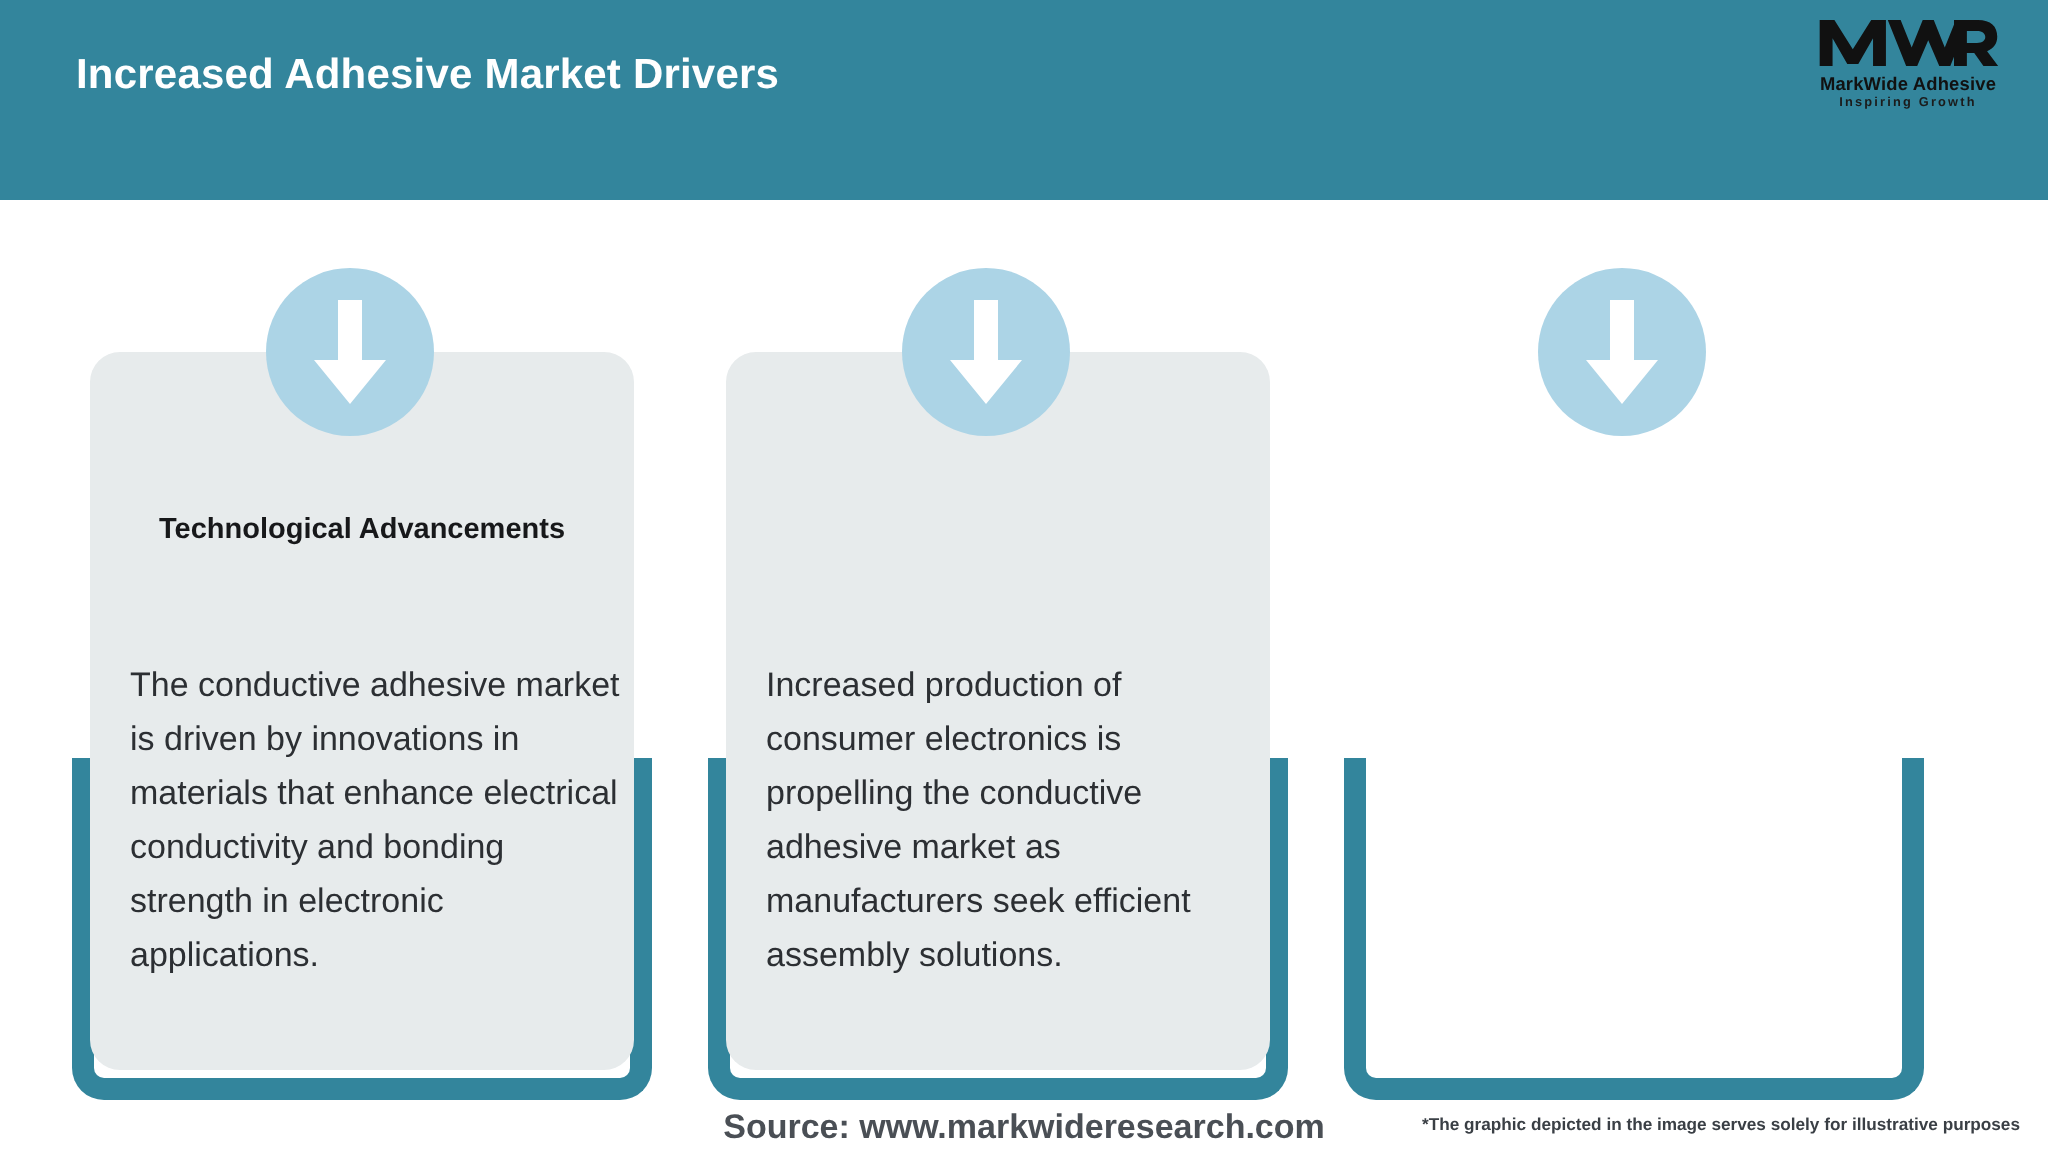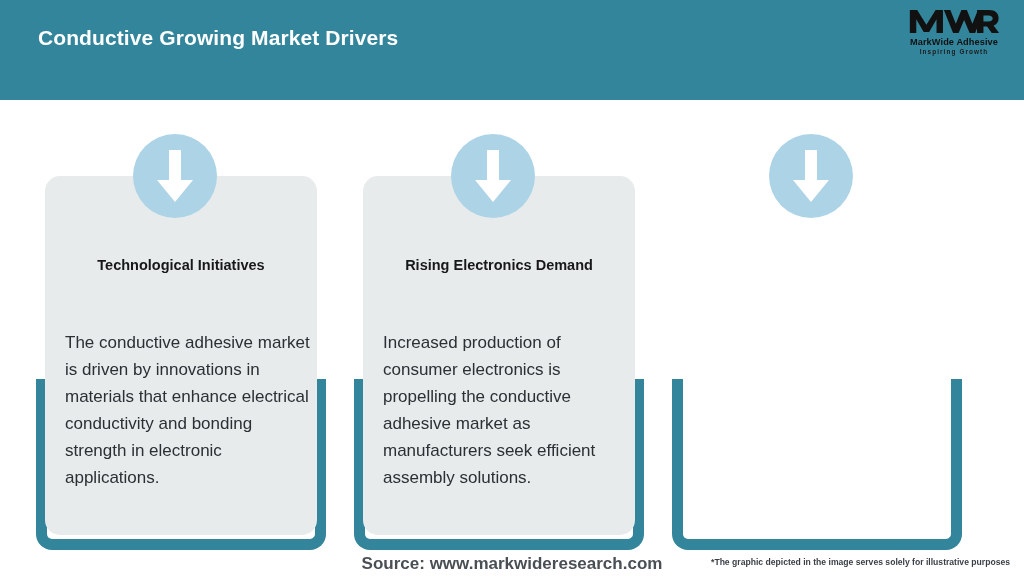--- a/index.html
+++ b/index.html
@@ -174,52 +174,51 @@
     font-size: 8.6px;
     font-weight: bold;
     color: #3a3f45;
     white-space: nowrap;
   }
 </style>
 </head>
 <body>
 
 <div class="header">
-  <div class="header-title">Conductive Growing Market Drivers</div>
+  <div class="header-title">Increased Adhesive Market Drivers</div>
 
   <div class="logo">
     <svg class="logo-mark" viewBox="0 0 200 60">
       <path d="M4 56 L4 6 L20 6 L40 38 L60 6 L76 6 L76 56 L62 56 L62 26 L46 54 L34 54 L18 26 L18 56 Z" fill="#111111"></path>
       <path d="M78 6 L92 6 L104 36 L116 6 L128 6 L140 36 L152 6 L166 6 L146 56 L134 56 L122 28 L110 56 L98 56 Z" fill="#111111"></path>
       <path d="M150 56 L150 6 L176 6 C190 6 197 13 197 24 C197 32 193 37 186 40 L198 56 L182 56 L172 42 L164 42 L164 56 Z M164 18 L164 31 L175 31 C181 31 184 28 184 24.5 C184 21 181 18 175 18 Z" fill="#111111"></path>
     </svg>
     <span class="logo-name">MarkWide Adhesive</span>
     <span class="logo-tag">Inspiring Growth</span>
   </div>
 </div>
 
 <div class="stage">
 
   <div class="col col-0">
     <div class="bracket"></div>
     <div class="card">
-      <div class="card-title">Technological Initiatives</div>
+      <div class="card-title">Technological Advancements</div>
       <div class="card-body">The conductive adhesive market is driven by innovations in materials that enhance electrical conductivity and bonding strength in electronic applications.</div>
     </div>
     <div class="badge">
       <svg viewBox="0 0 38 53">
         <path d="M13 0 L25 0 L25 30 L37 30 L19 52 L1 30 L13 30 Z" fill="#FFFFFF"></path>
       </svg>
     </div>
   </div>
 
   <div class="col col-1">
     <div class="bracket"></div>
     <div class="card">
-      <div class="card-title">Rising Electronics Demand</div>
       <div class="card-body">Increased production of consumer electronics is propelling the conductive adhesive market as manufacturers seek efficient assembly solutions.</div>
     </div>
     <div class="badge">
       <svg viewBox="0 0 38 53">
         <path d="M13 0 L25 0 L25 30 L37 30 L19 52 L1 30 L13 30 Z" fill="#FFFFFF"></path>
       </svg>
     </div>
   </div>
 
   <div class="col col-2">

